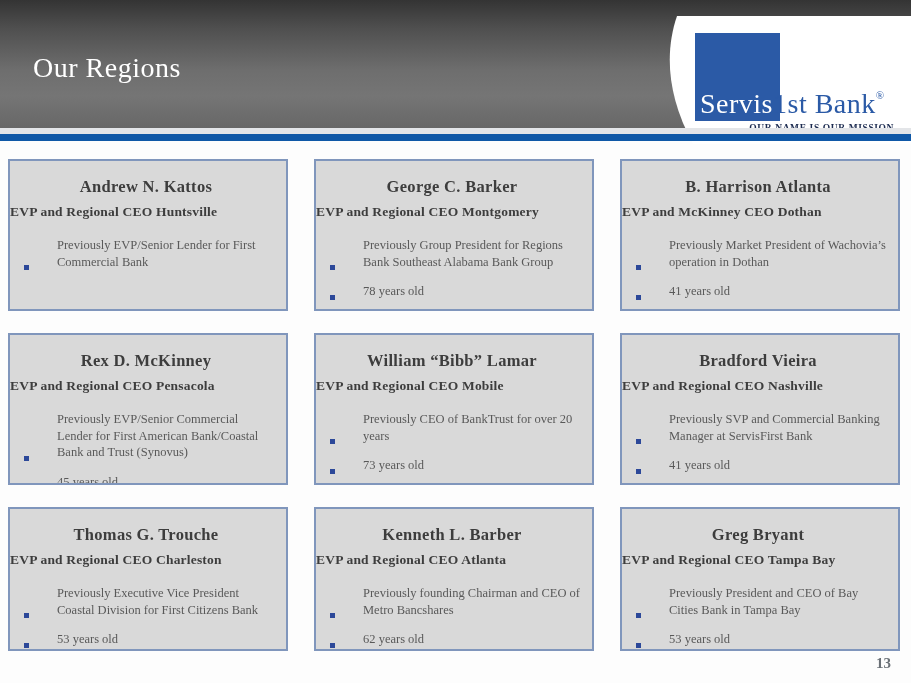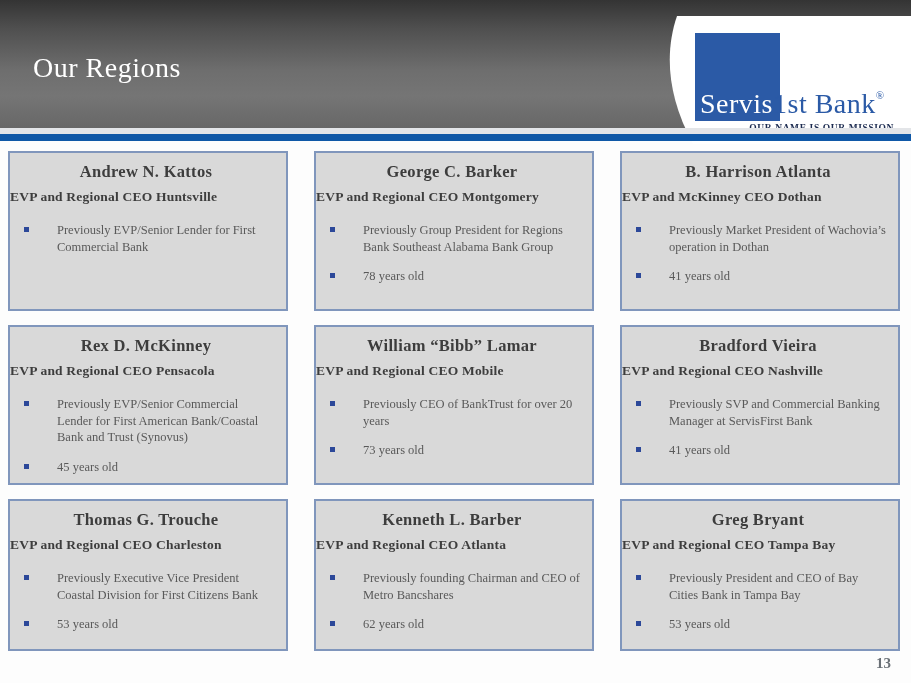--- a/index.html
+++ b/index.html
@@ -44,32 +44,33 @@
     display:grid;
     grid-template-columns:280px 280px 280px;
     grid-template-rows:160px 160px 152px;
     justify-content:space-between;
     row-gap:14px;
   }
   .card{
     box-sizing:border-box;
     background:#d9d9d9;
     border:2px solid #8096bc;
-    padding:9px 4px 0 0;
+    padding:16px 4px 0 0;
     overflow:hidden;
+    margin-top:8px;
   }
   .card-name{
     margin:0;text-align:center;
     font-size:16.5px;font-weight:bold;color:#3d3d3d;letter-spacing:0.3px;
   }
   .card-title{
     margin:7px 0 0 0;text-align:left;
     font-size:13.5px;font-weight:bold;color:#3d3d3d;letter-spacing:0.2px;
   }
-  .bullet{display:flex;align-items:flex-start;margin:17px 0 0 14px;}
+  .bullet{display:flex;align-items:flex-end;margin:17px 0 0 14px;}
   .bullet + .bullet{margin-top:13px;}
   .bullet-marker{
     flex:none;width:5px;height:5px;margin-top:5px;
     background:#2c4899;
   }
   .bullet-text{
     margin-left:28px;padding-right:6px;
     font-size:12.5px;line-height:1.32;color:#595959;
   }
   

